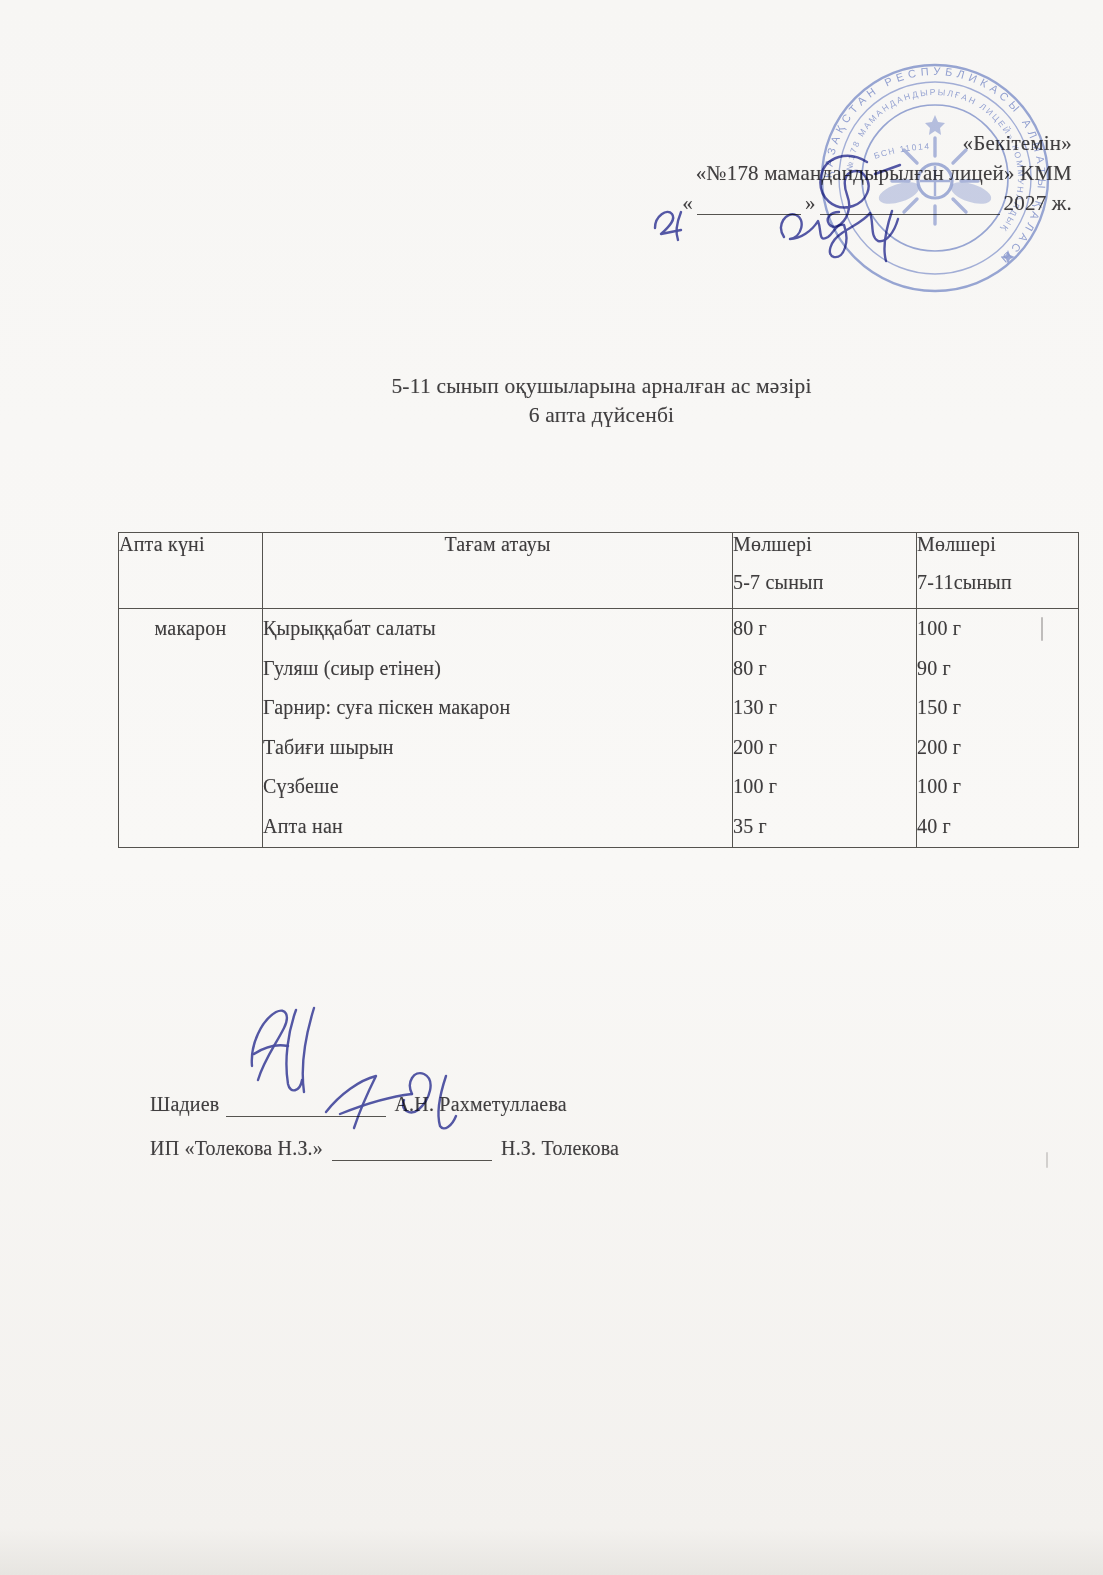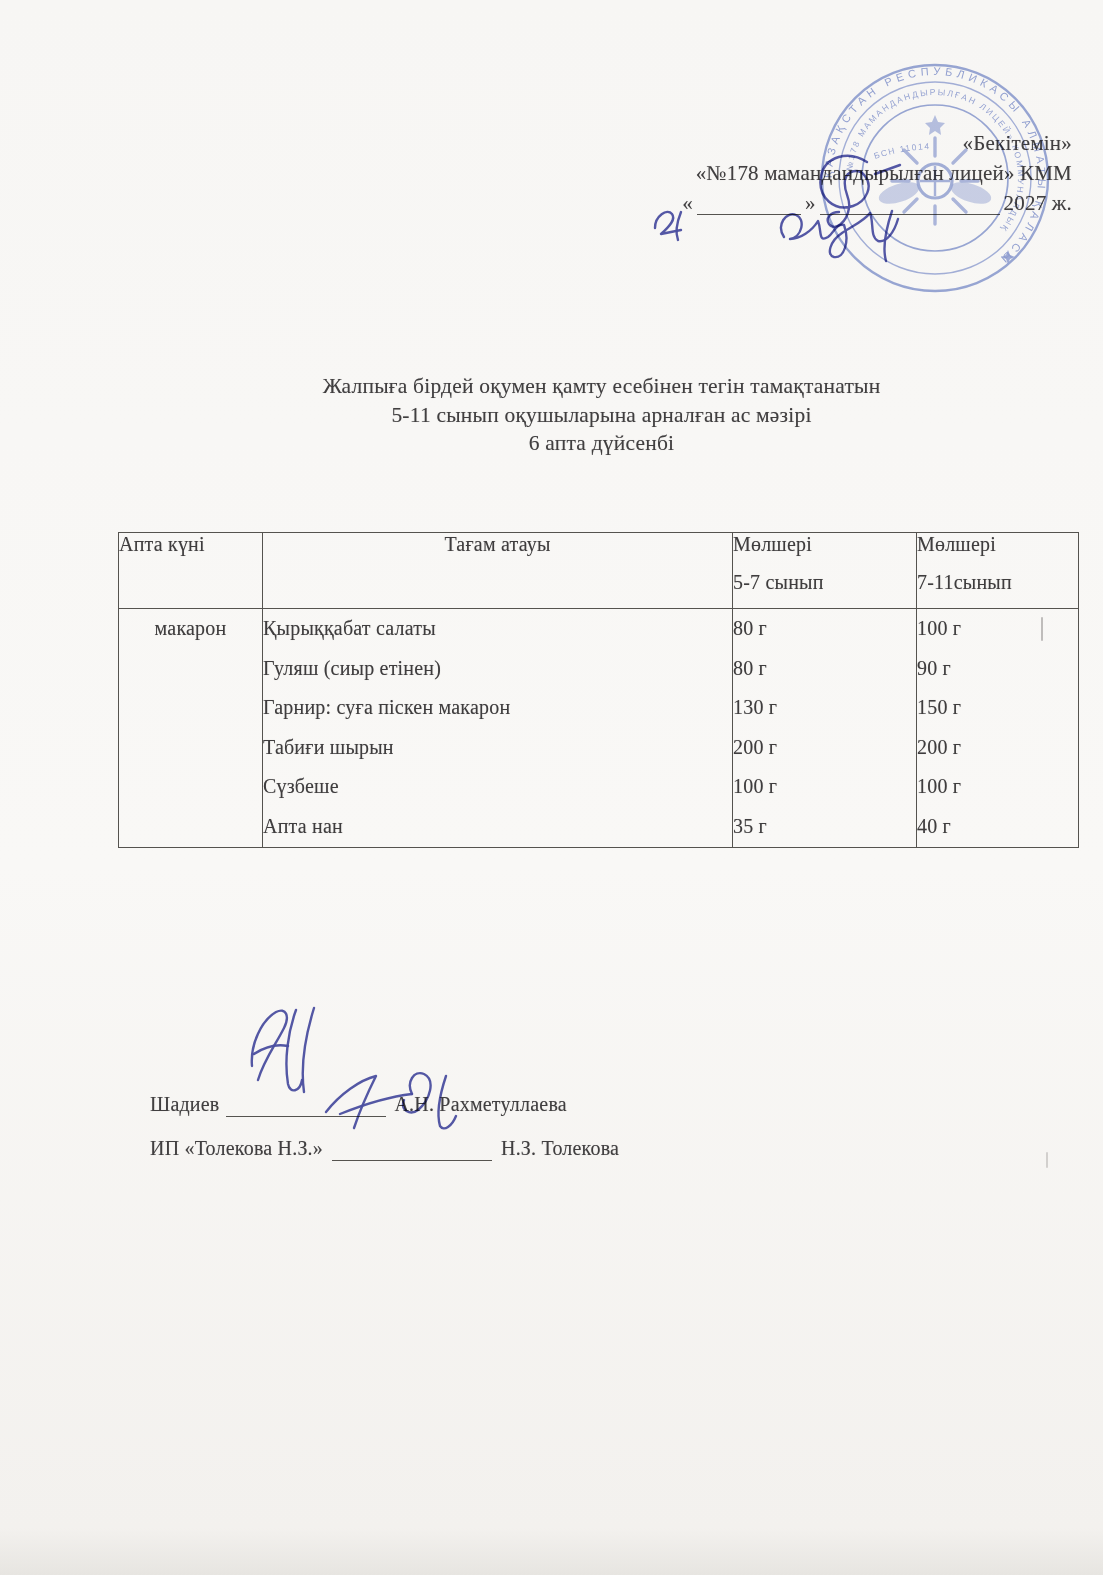--- a/index.html
+++ b/index.html
@@ -109,21 +109,20 @@
 <svg class="abs hw" style="left:645px;top:202px;" width="46" height="42" viewBox="0 0 46 42">
   <path d="M 10,26 C 10,14 22,6 27,12 C 31,17 25,24 16,32 L 36,28"></path>
   <path d="M 36,10 C 32,20 30,30 33,38"></path>
 </svg>
 <svg class="abs hw" style="left:770px;top:193px;" width="150" height="72" viewBox="0 0 150 72">
   <path d="M 14,44 C 6,32 16,18 26,22 C 36,26 32,44 20,46 C 30,46 42,38 48,28 C 52,38 48,50 58,44 C 64,40 66,30 74,32 C 80,48 74,66 64,64 C 56,62 60,48 72,40 C 84,32 94,28 100,20 C 104,30 100,44 108,48 C 116,50 124,40 128,26"></path>
   <path d="M 122,18 C 116,36 112,54 116,68"></path>
 </svg>
 
 <div class="abs doc-title scan-text">
-  <div>Жалпыға бірдей оқумен қамту есебінен тегін тамақтанатын</div>
   <div>5-11 сынып оқушыларына арналған ас мәзірі</div>
   <div>6 апта дүйсенбі</div>
 </div>
 
 <div class="abs menu-wrap">
 <table class="menu scan-text">
   <colgroup>
         <col style="width:144px">
         <col style="width:470px">
         <col style="width:184px">

